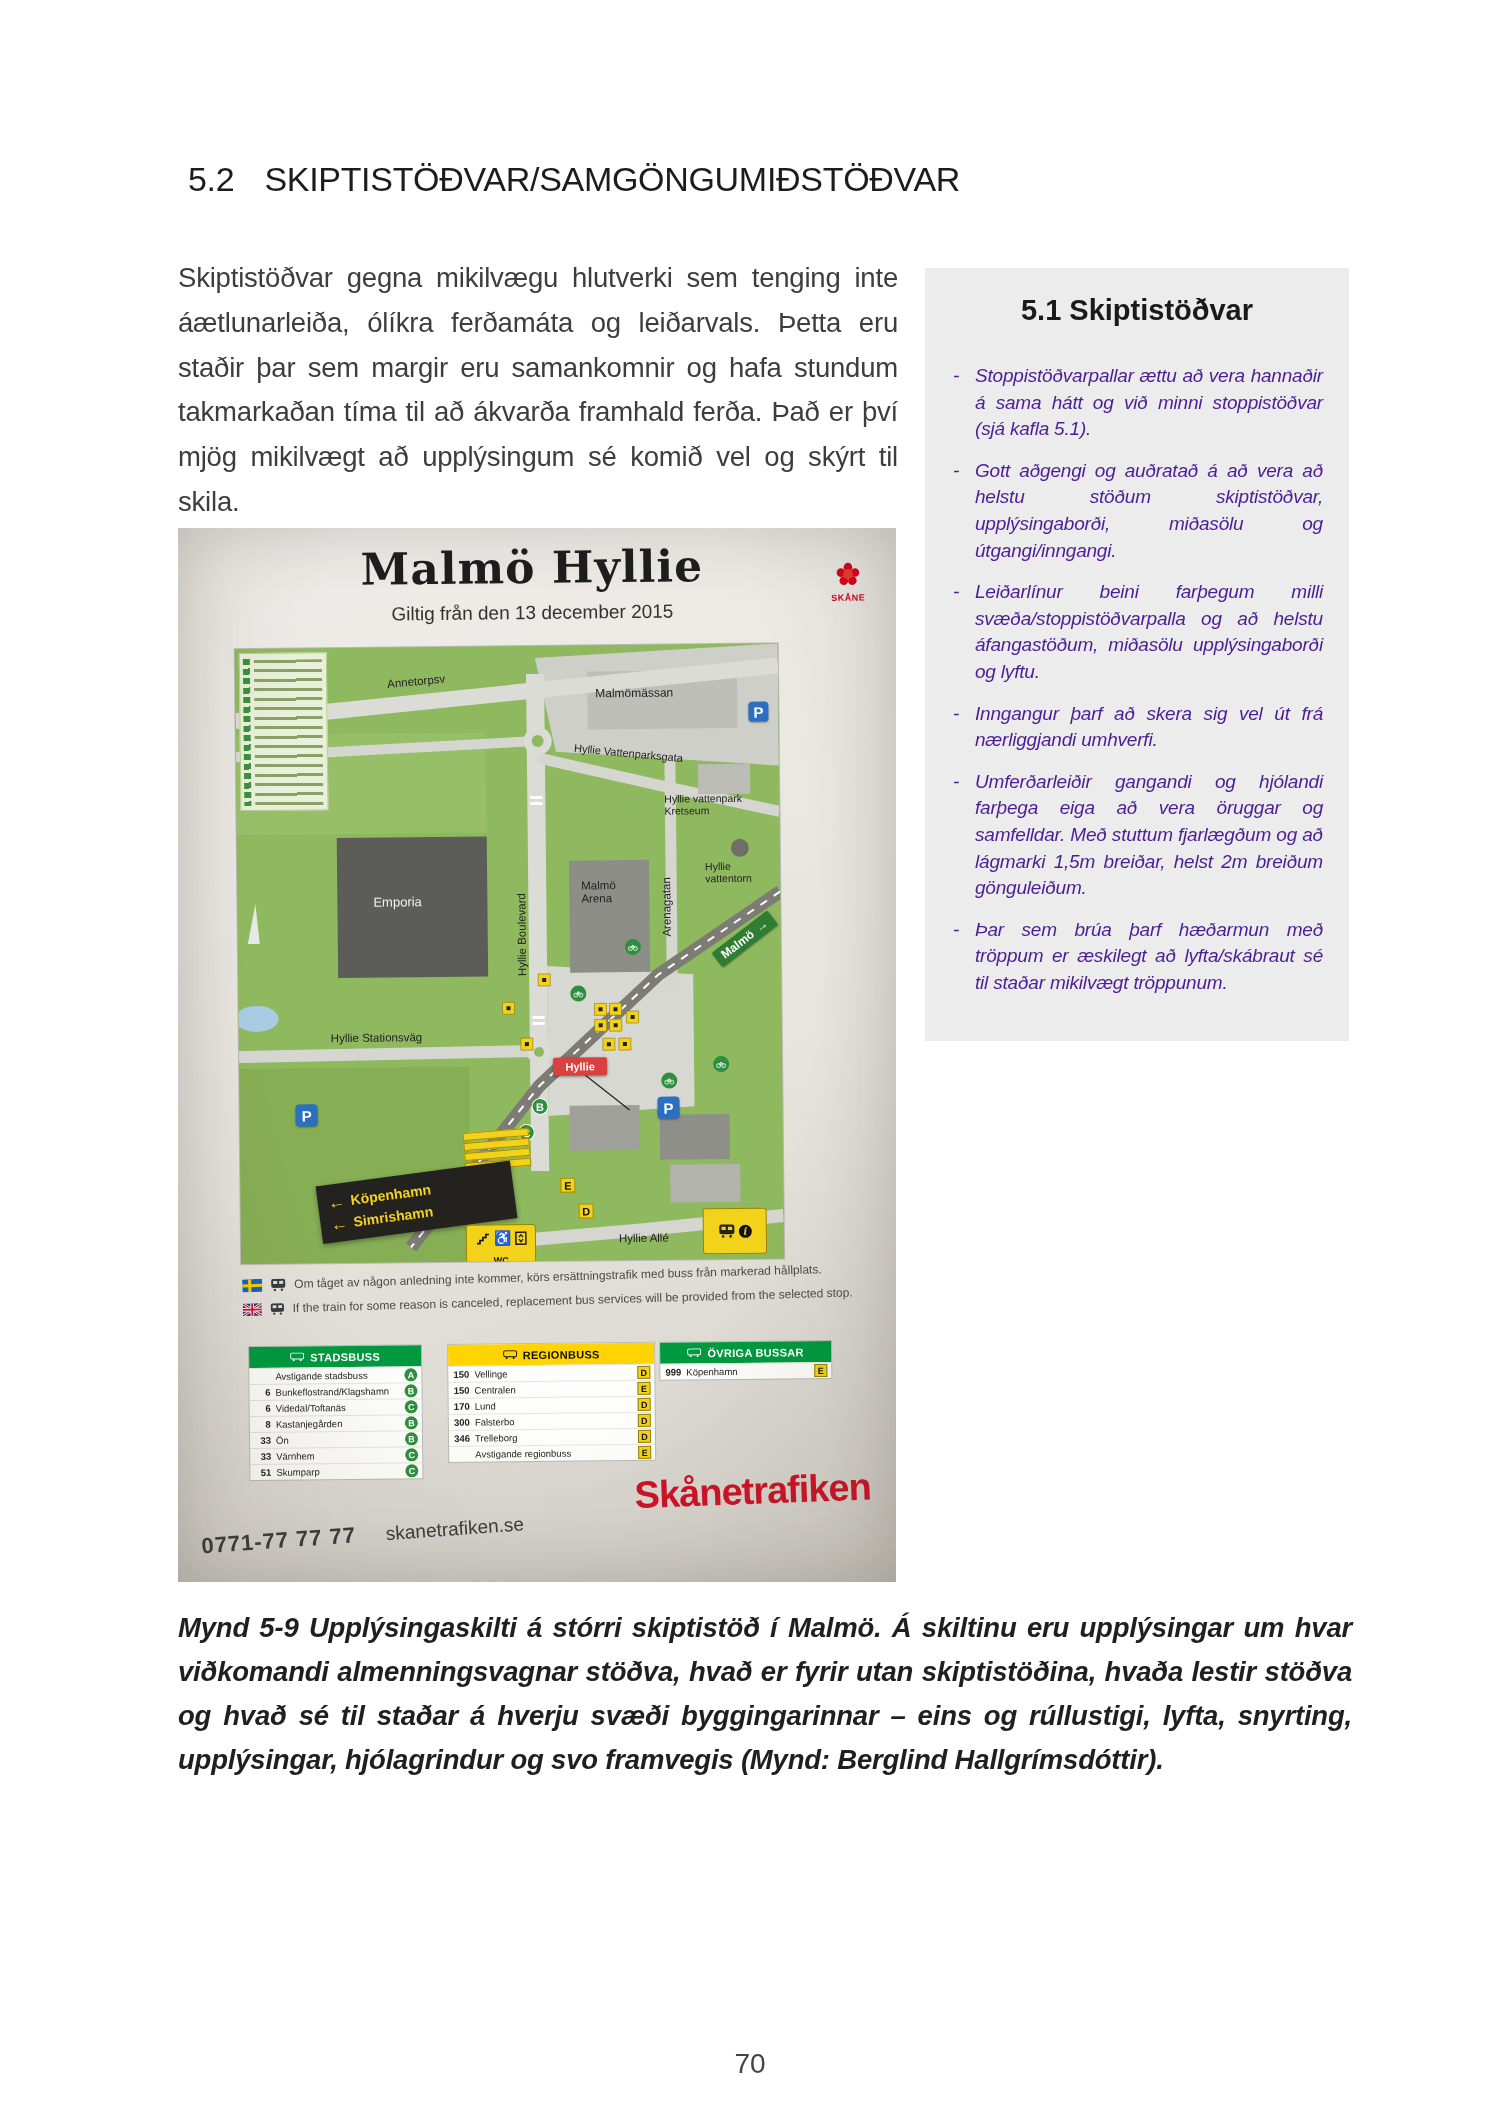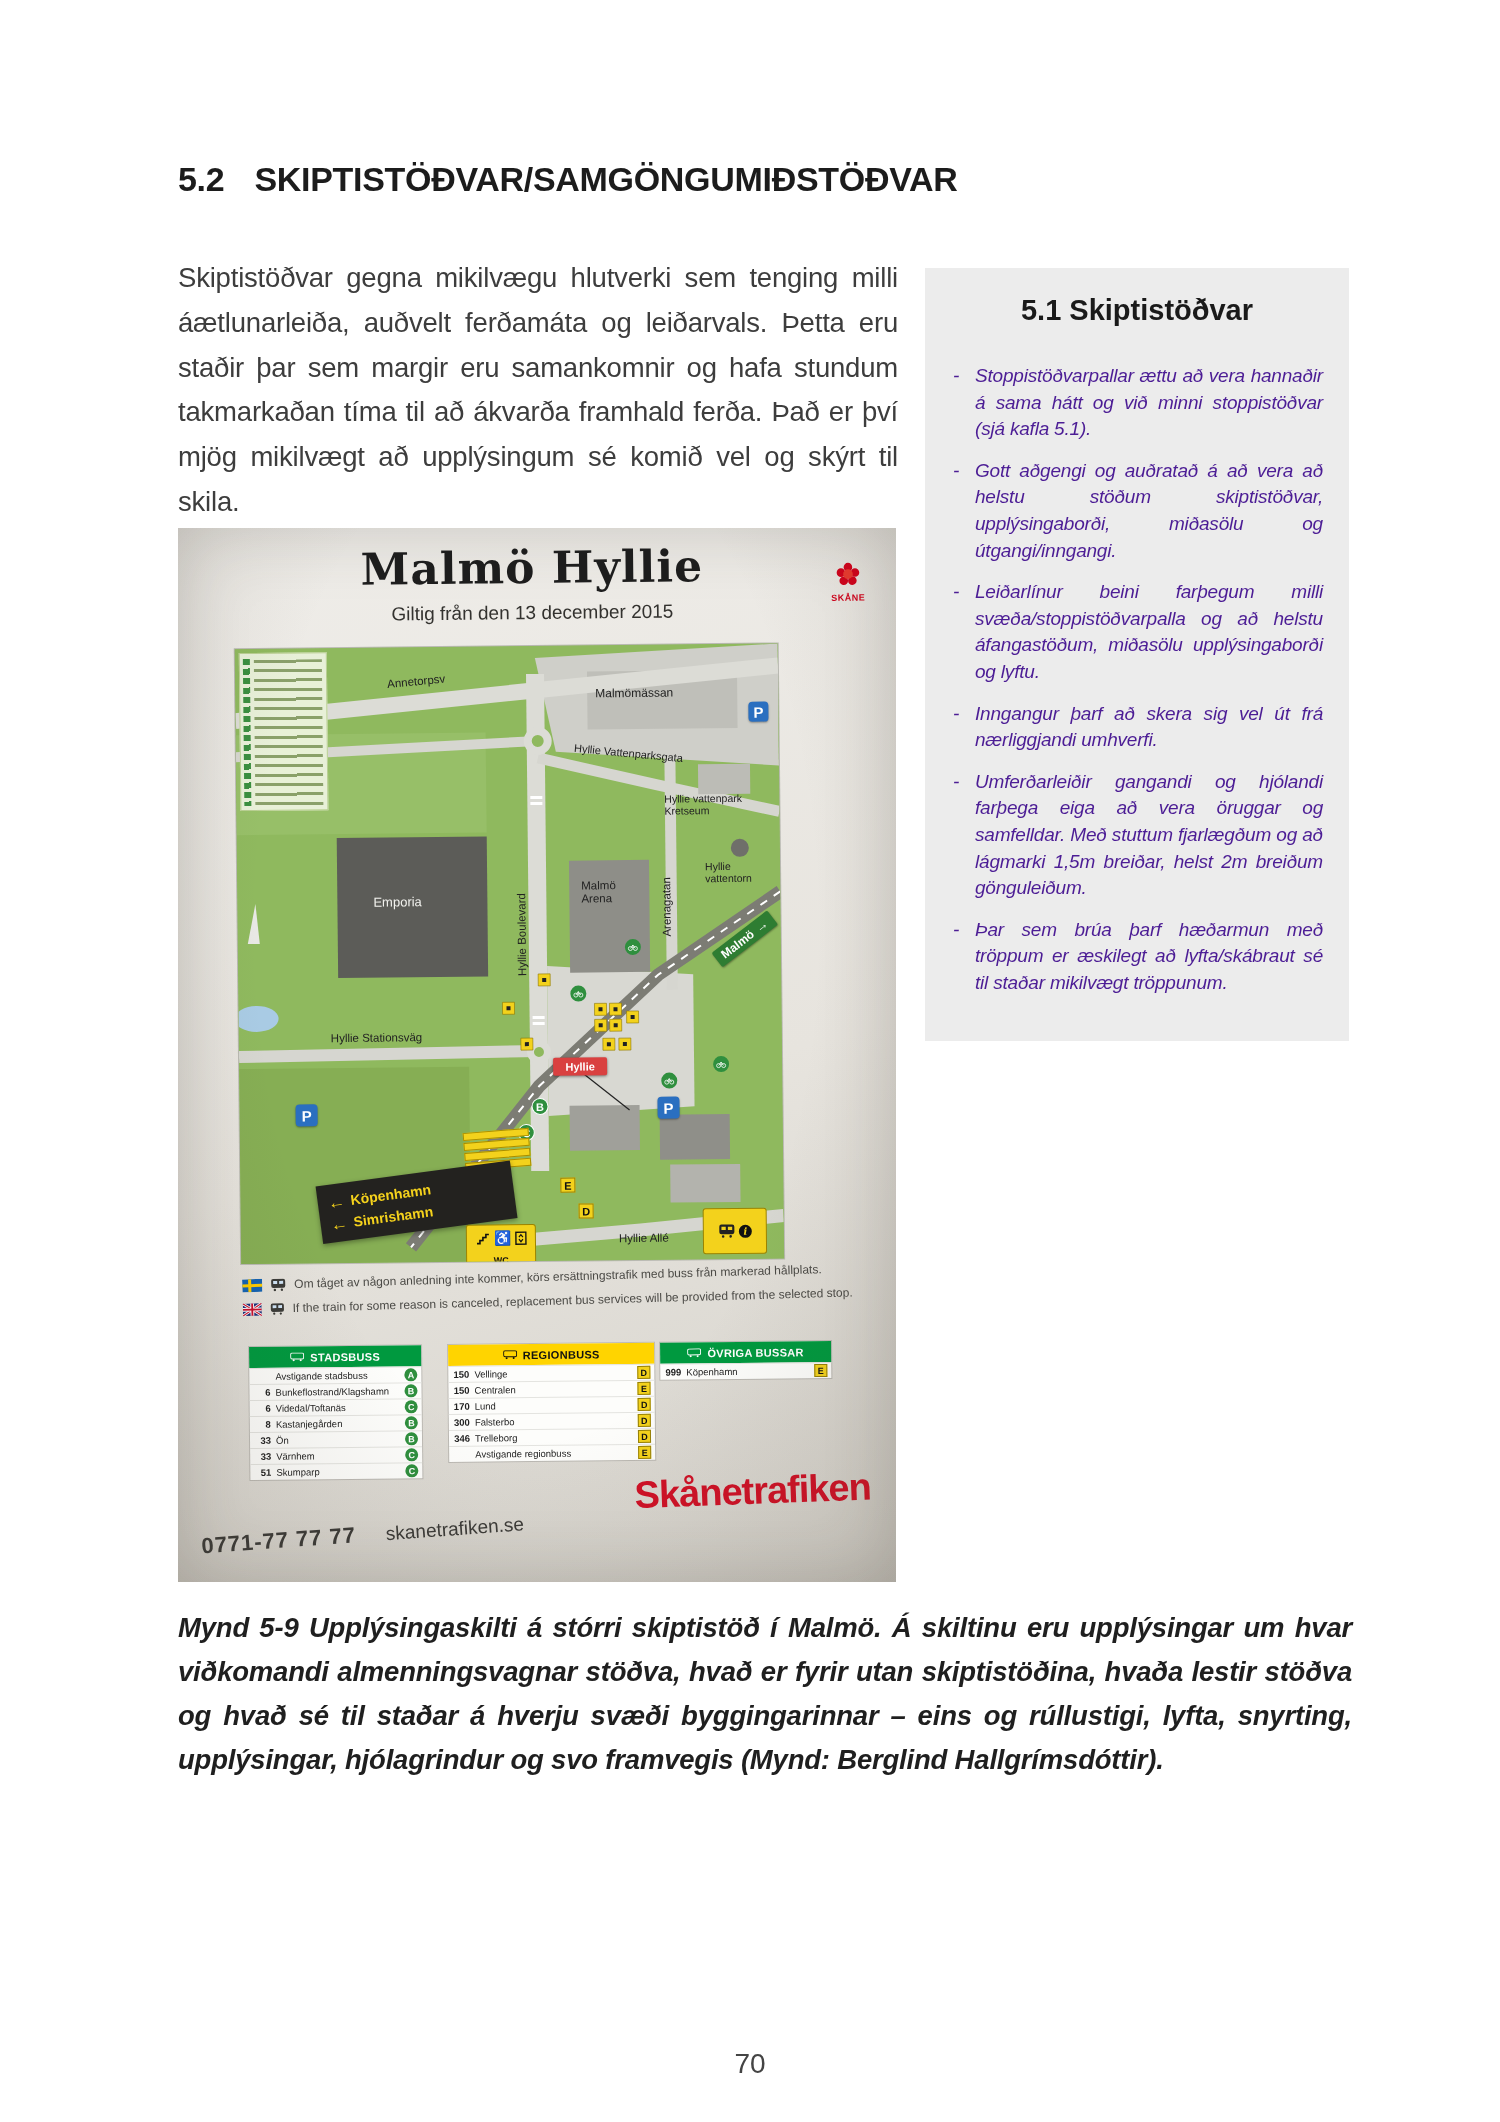--- a/index.html
+++ b/index.html
@@ -3,22 +3,22 @@
 <meta charset="utf-8">
 <style>
   * { margin:0; padding:0; box-sizing:border-box; }
   html,body { background:#ffffff; }
   .page {
     position:relative; width:1500px; height:2122px; background:#ffffff;
     font-family:"Liberation Sans", sans-serif; color:#3d3d3d; overflow:hidden;
   }
   
   .heading {
-    position:absolute; left:178px; top:160px; display:flex; gap:30px;
-    font-size:34px; font-weight:700; color:#1c1c1c; letter-spacing:-0.3px;
+    position:absolute; left:188px; top:160px; display:flex; gap:30px;
+    font-size:34px; font-weight:400; color:#1c1c1c; letter-spacing:-0.3px;
   }
   .intro {
     position:absolute; left:178px; top:256px; width:720px;
     font-size:27.5px; line-height:1.63; text-align:justify; color:#3d3d3d; letter-spacing:-0.2px;
   }
   
   .sidebar { position:absolute; left:925px; top:268px; width:424px; background:#ececec; padding:26px 26px 30px; }
   .sidebar-title { text-align:center; font-weight:700; font-size:29px; color:#1a1a1a; margin-bottom:36px; }
   .sidebar-item {
     position:relative; padding-left:24px; font-size:19px; line-height:1.4;
@@ -126,21 +126,21 @@
 </head>
 <body>
 
 <div class="page">
 
   <h1 class="heading">
     <span>5.2</span>
     <span>SKIPTISTÖÐVAR/SAMGÖNGUMIÐSTÖÐVAR</span>
   </h1>
 
-  <p class="intro">Skiptistöðvar gegna mikilvægu hlutverki sem tenging milli áætlunarleiða, auðvelt ferðamáta og leiðarvals. Þetta eru staðir þar sem margir eru samankomnir og hafa stundum takmarkaðan tíma til að ákvarða framhald ferða. Það er því mjög mikilvægt að upplýsingum sé komið vel og skýrt til skila.</p>
+  <p class="intro">Skiptistöðvar gegna mikilvægu hlutverki sem tenging inte áætlunarleiða, ólíkra ferðamáta og leiðarvals. Þetta eru staðir þar sem margir eru samankomnir og hafa stundum takmarkaðan tíma til að ákvarða framhald ferða. Það er því mjög mikilvægt að upplýsingum sé komið vel og skýrt til skila.</p>
 
   <aside class="sidebar">
     <div class="sidebar-title">5.1 Skiptistöðvar</div>
     <div>
 
         <div class="sidebar-item">Stoppistöðvarpallar ættu að vera hannaðir á sama hátt og við minni stoppistöðvar (sjá kafla 5.1).</div>
 
         <div class="sidebar-item">Gott aðgengi og auðratað á að vera að helstu stöðum skiptistöðvar, upplýsingaborði, miðasölu og útgangi/inngangi.</div>
 
         <div class="sidebar-item">Leiðarlínur beini farþegum milli svæða/stoppistöðvarpalla og að helstu áfangastöðum, miðasölu upplýsingaborði og lyftu.</div>

